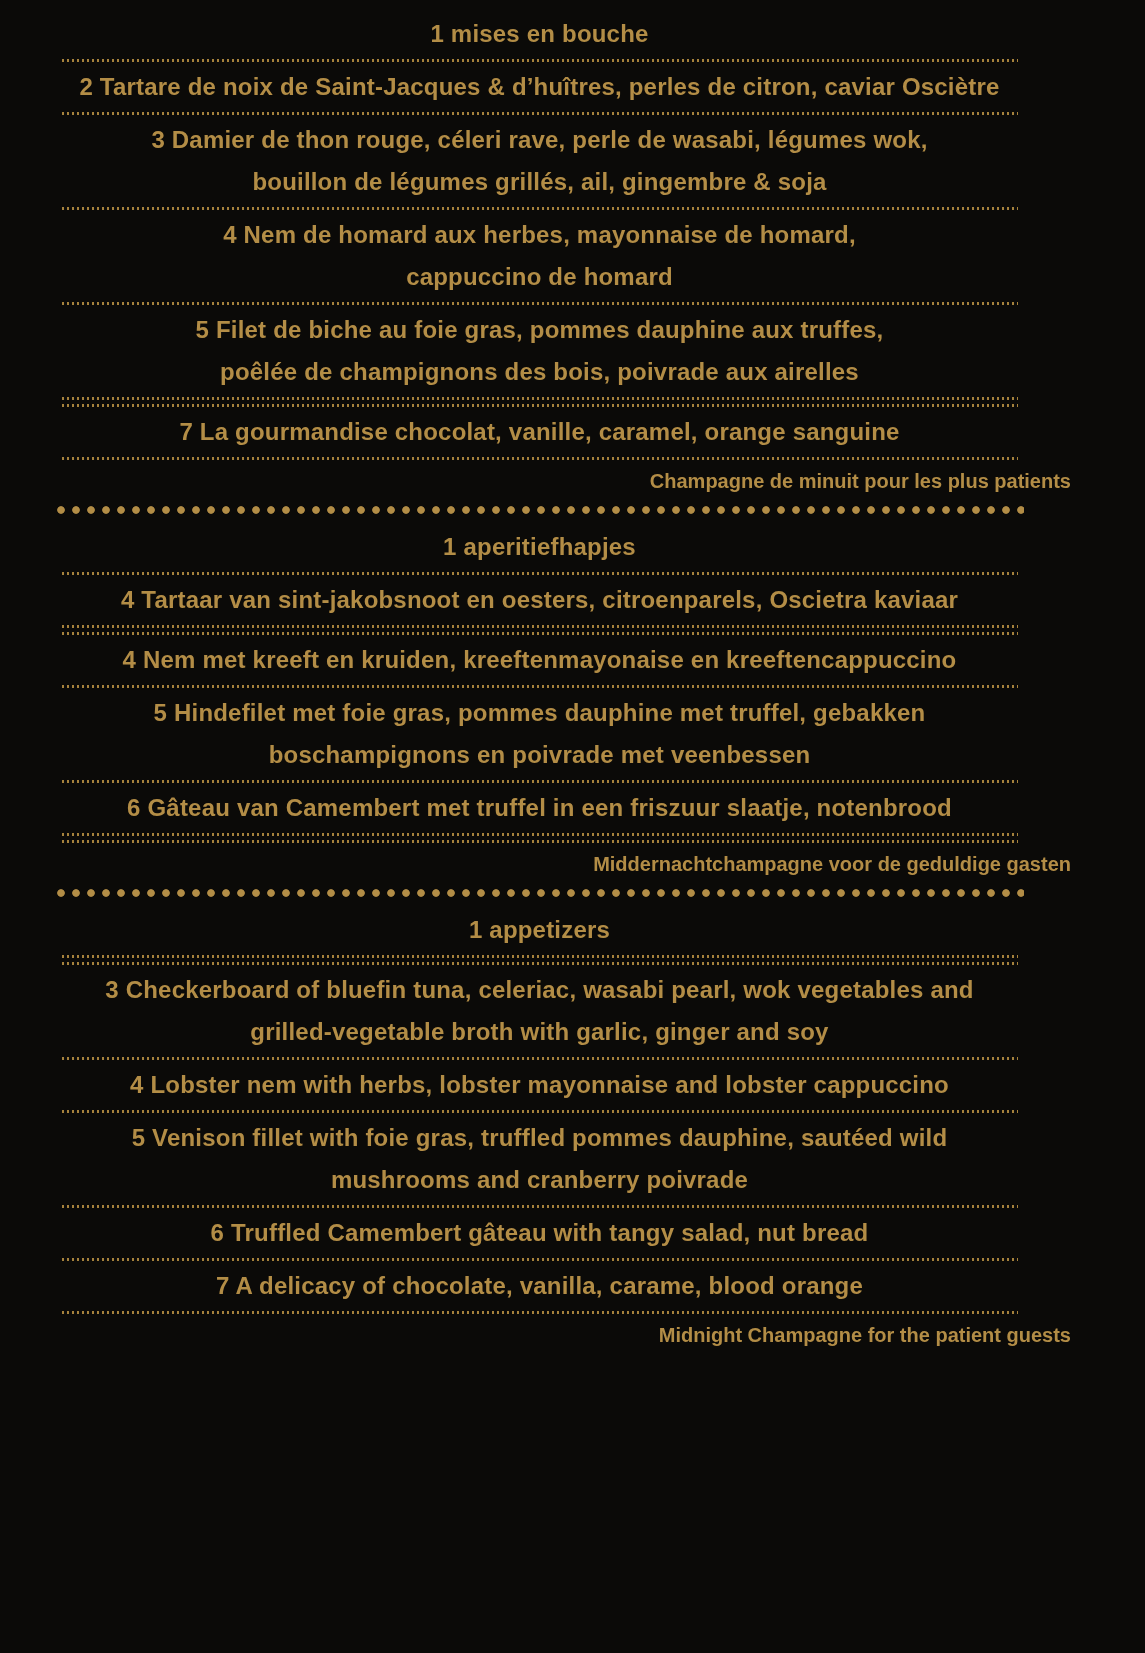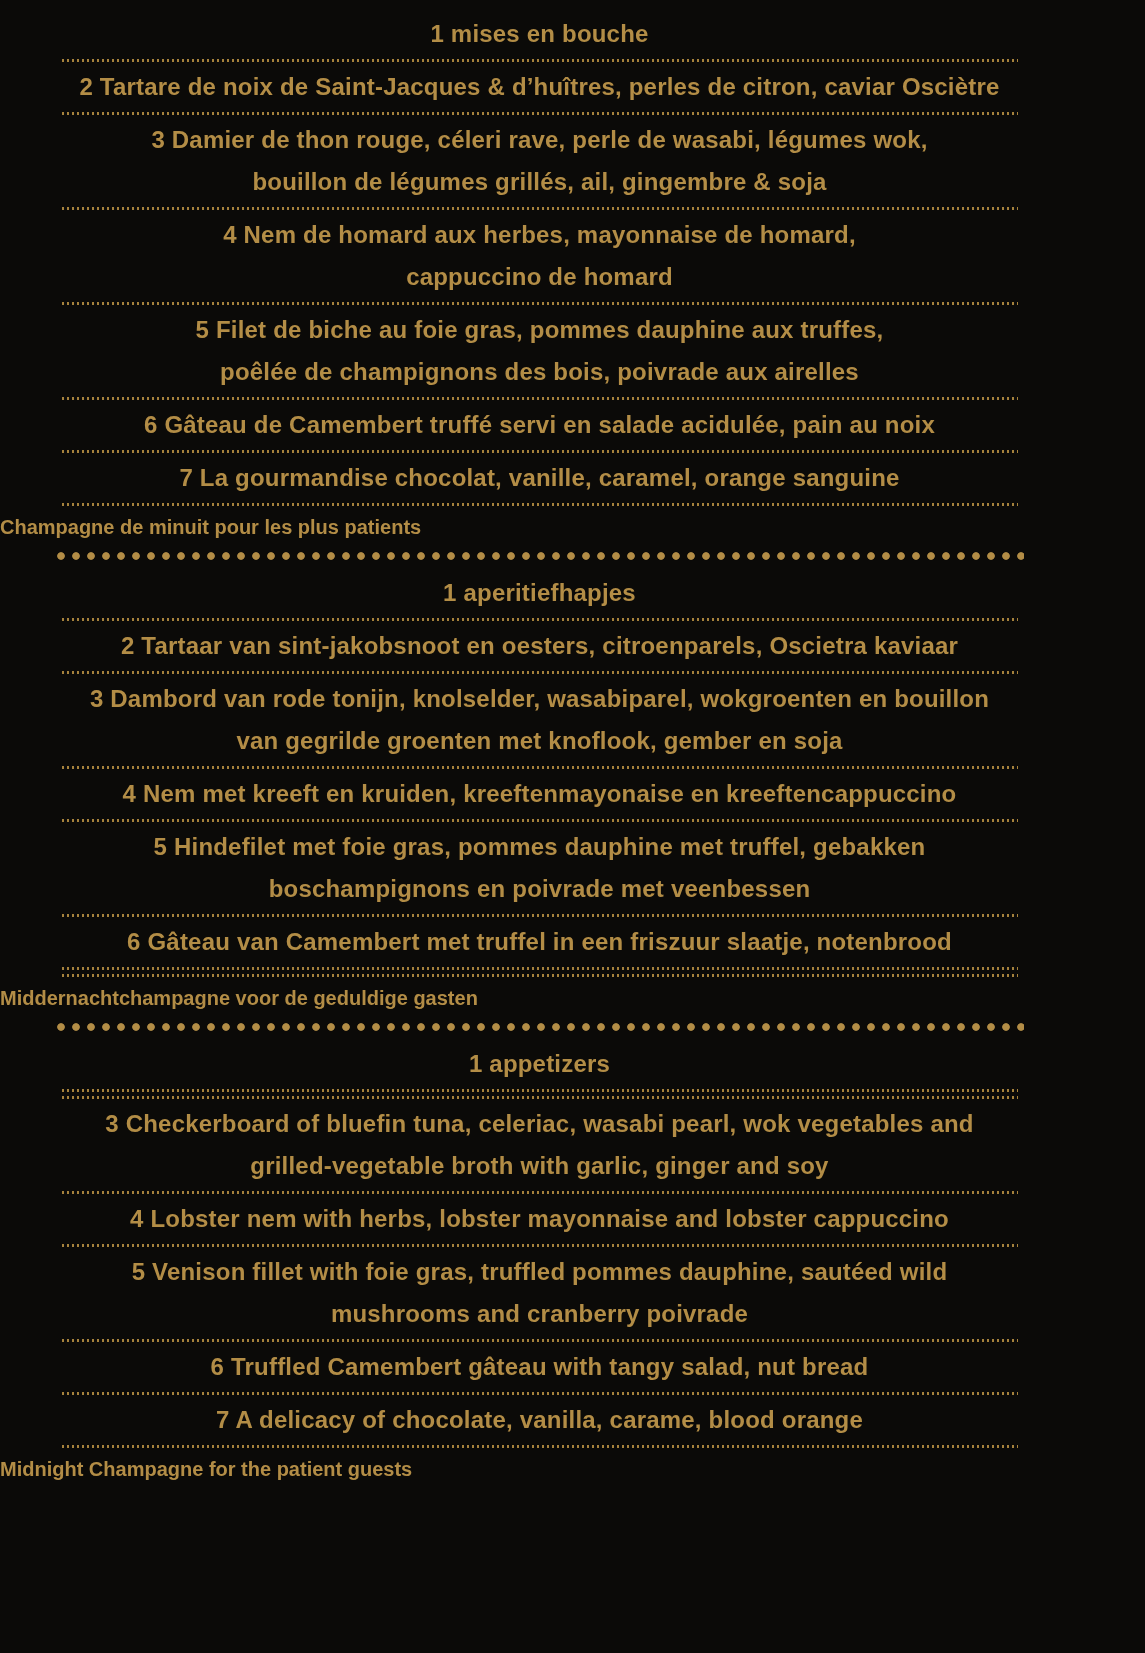--- a/index.html
+++ b/index.html
@@ -11,21 +11,21 @@
   .item {
     color:#b38d46; font-size:24px; font-weight:bold; line-height:42px;
     text-align:center; white-space:pre-line; letter-spacing:0.2px;
   }
   .sep-thin {
     width:956px; height:3px; margin:4px auto;
     background:repeating-linear-gradient(90deg, #a6823c 0 2px, transparent 2px 5px);
   }
   .section-footer {
     color:#b38d46; font-size:20px; font-weight:bold; line-height:30px;
-    text-align:left; margin:6px 0;
+    text-align:right; margin:6px 8px;
   }
   .divider {
     width:968px; height:10px; margin:9px auto 11px;
     background-image:radial-gradient(circle at 5px 5px, #b38d46 3.4px, rgba(0,0,0,0) 4.2px);
     background-size:15px 10px; background-repeat:repeat-x;
   }
 </style>
 </head>
 <body>
 
@@ -38,35 +38,32 @@
     <div class="sep-thin"></div>
     <div class="item">3 Damier de thon rouge, céleri rave, perle de wasabi, légumes wok,
 bouillon de légumes grillés, ail, gingembre &amp; soja</div>
     <div class="sep-thin"></div>
     <div class="item">4 Nem de homard aux herbes, mayonnaise de homard,
 cappuccino de homard</div>
     <div class="sep-thin"></div>
     <div class="item">5 Filet de biche au foie gras, pommes dauphine aux truffes,
 poêlée de champignons des bois, poivrade aux airelles</div>
     <div class="sep-thin"></div>
-    <div class="item">6 Gâteau de Camembert truffé servi en salade acidulée, pain au noix</div>
     <div class="sep-thin"></div>
     <div class="item">7 La gourmandise chocolat, vanille, caramel, orange sanguine</div>
     <div class="sep-thin"></div>
     <div class="section-footer">Champagne de minuit pour les plus patients</div>
     <div class="divider"></div>
   </section>
 
   <section>
     <div class="item">1 aperitiefhapjes</div>
     <div class="sep-thin"></div>
-    <div class="item">2 Tartaar van sint-jakobsnoot en oesters, citroenparels, Oscietra kaviaar</div>
+    <div class="item">4 Tartaar van sint-jakobsnoot en oesters, citroenparels, Oscietra kaviaar</div>
     <div class="sep-thin"></div>
-    <div class="item">3 Dambord van rode tonijn, knolselder, wasabiparel, wokgroenten en bouillon
-van gegrilde groenten met knoflook, gember en soja</div>
     <div class="sep-thin"></div>
     <div class="item">4 Nem met kreeft en kruiden, kreeftenmayonaise en kreeftencappuccino</div>
     <div class="sep-thin"></div>
     <div class="item">5 Hindefilet met foie gras, pommes dauphine met truffel, gebakken
 boschampignons en poivrade met veenbessen</div>
     <div class="sep-thin"></div>
     <div class="item">6 Gâteau van Camembert met truffel in een friszuur slaatje, notenbrood</div>
     <div class="sep-thin"></div>
     <div class="sep-thin"></div>
     <div class="section-footer">Middernachtchampagne voor de geduldige gasten</div>

